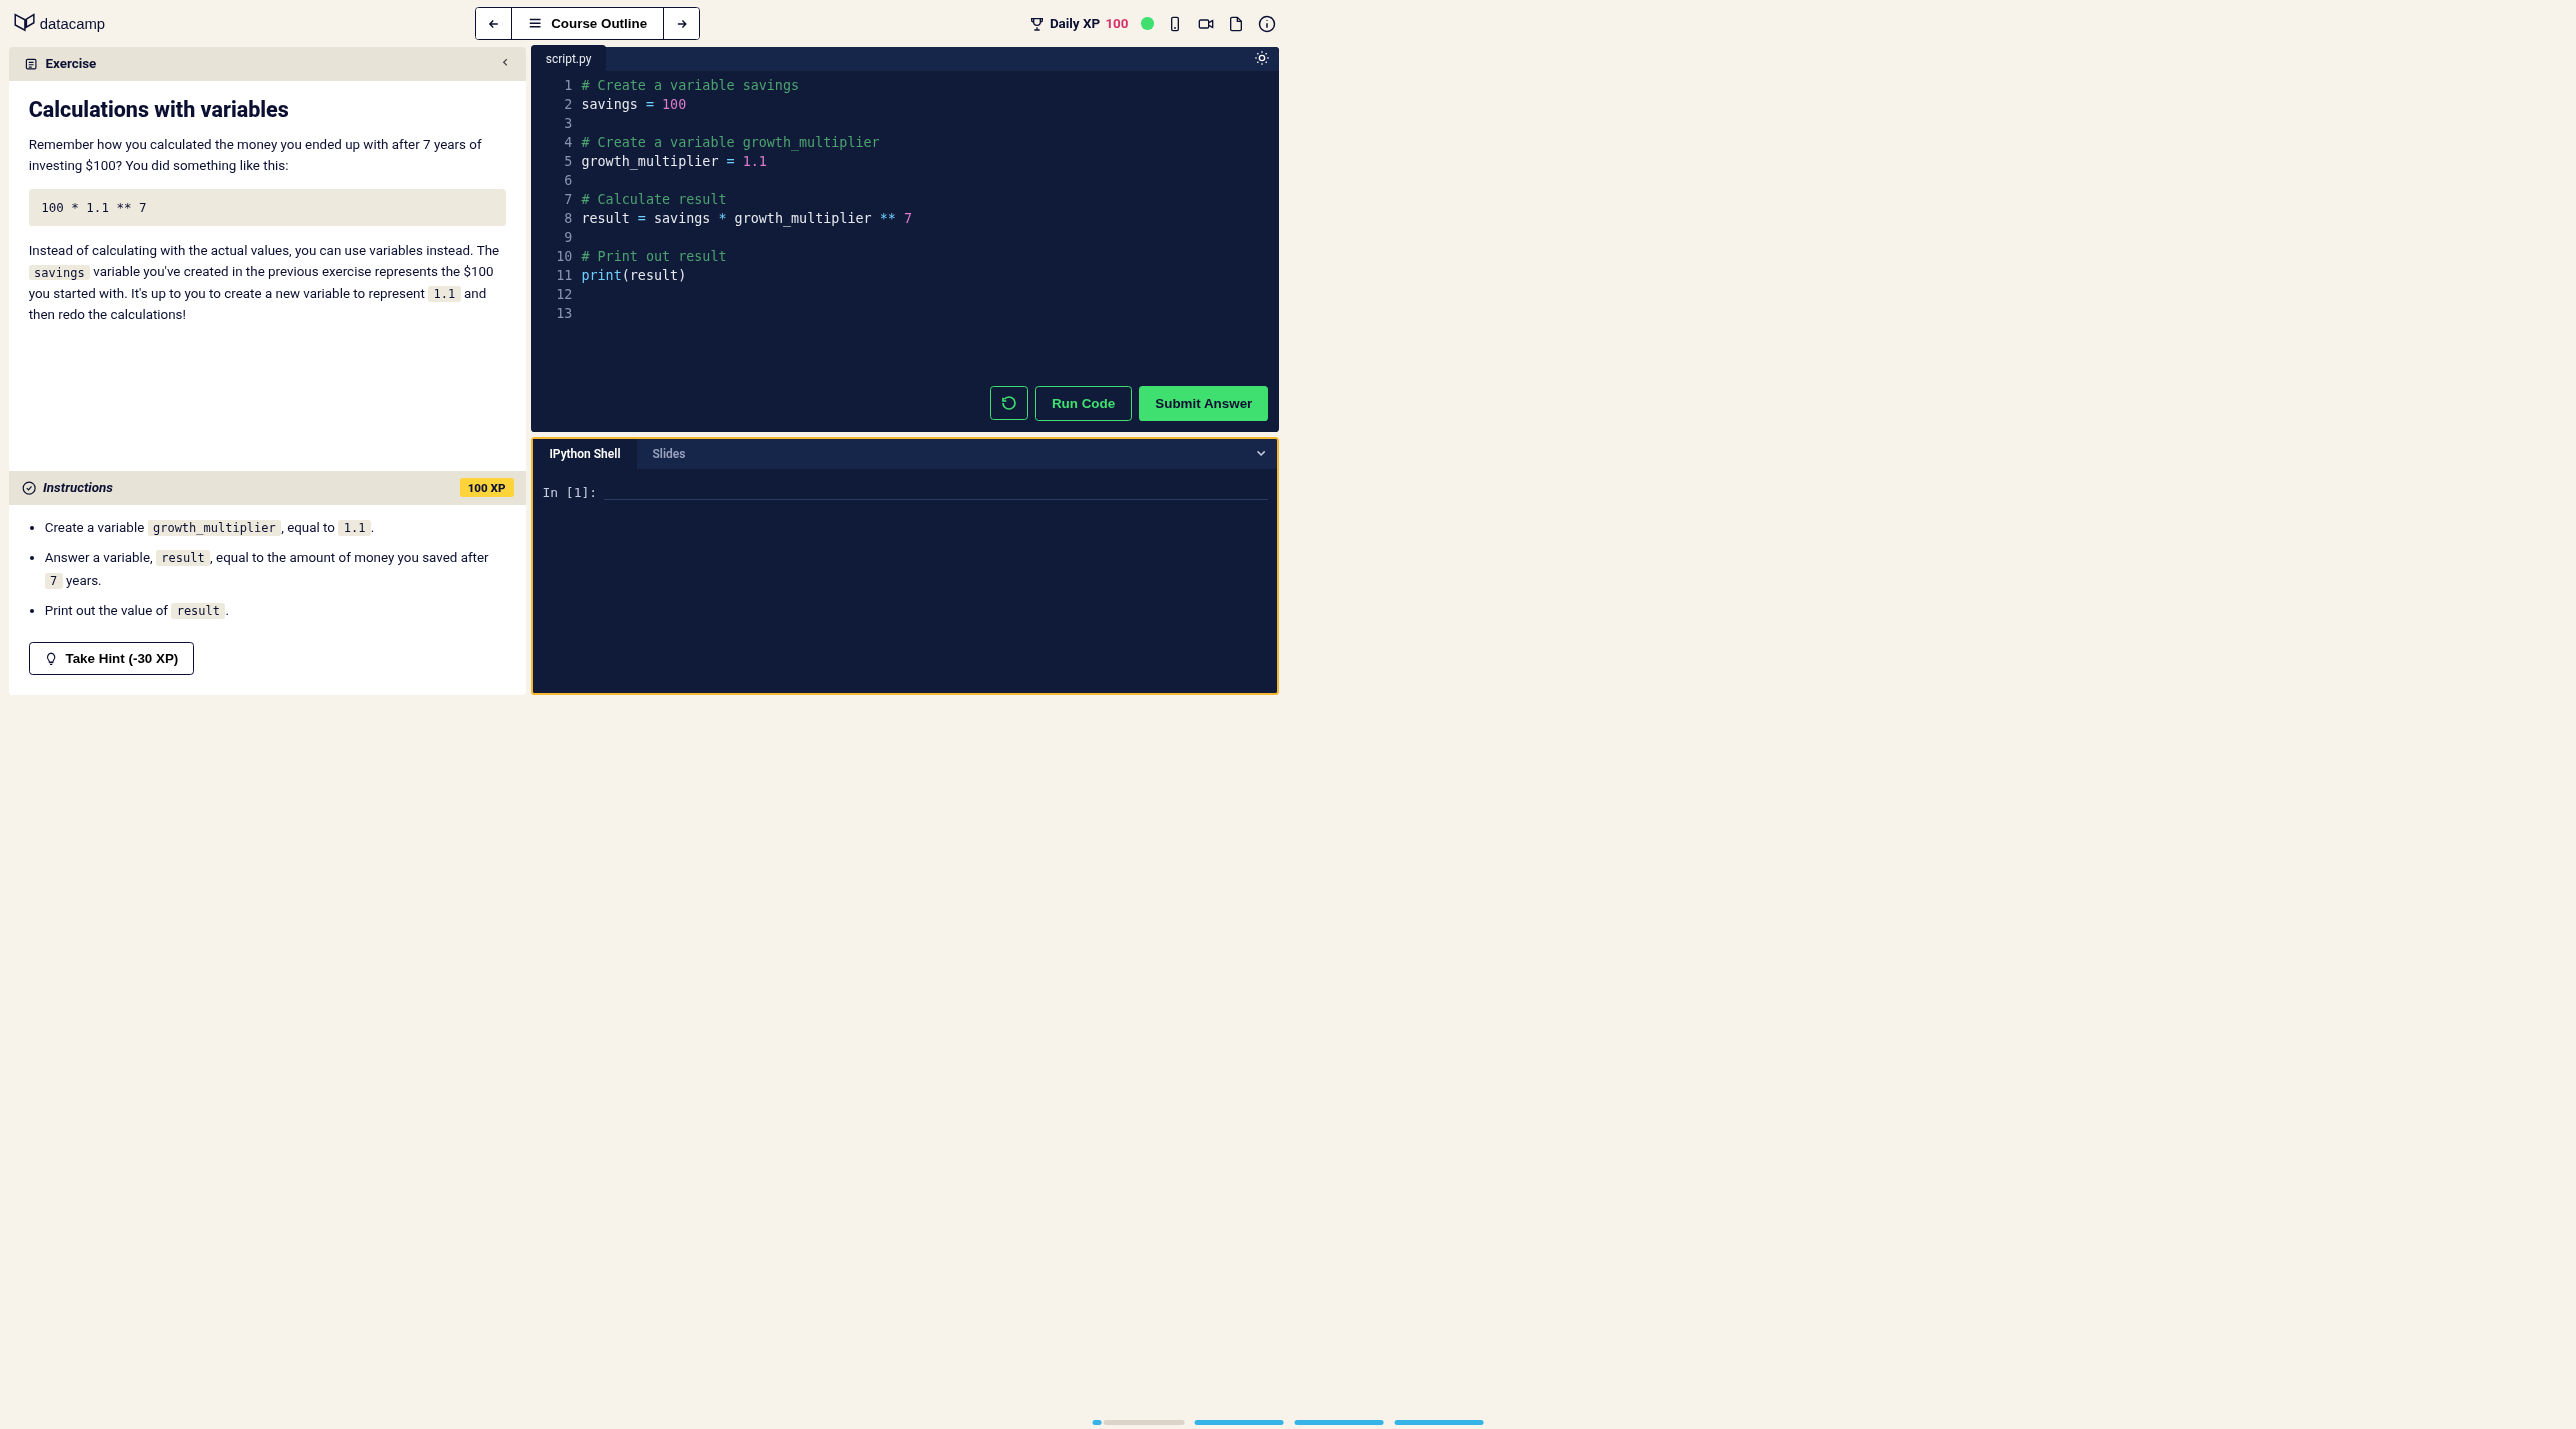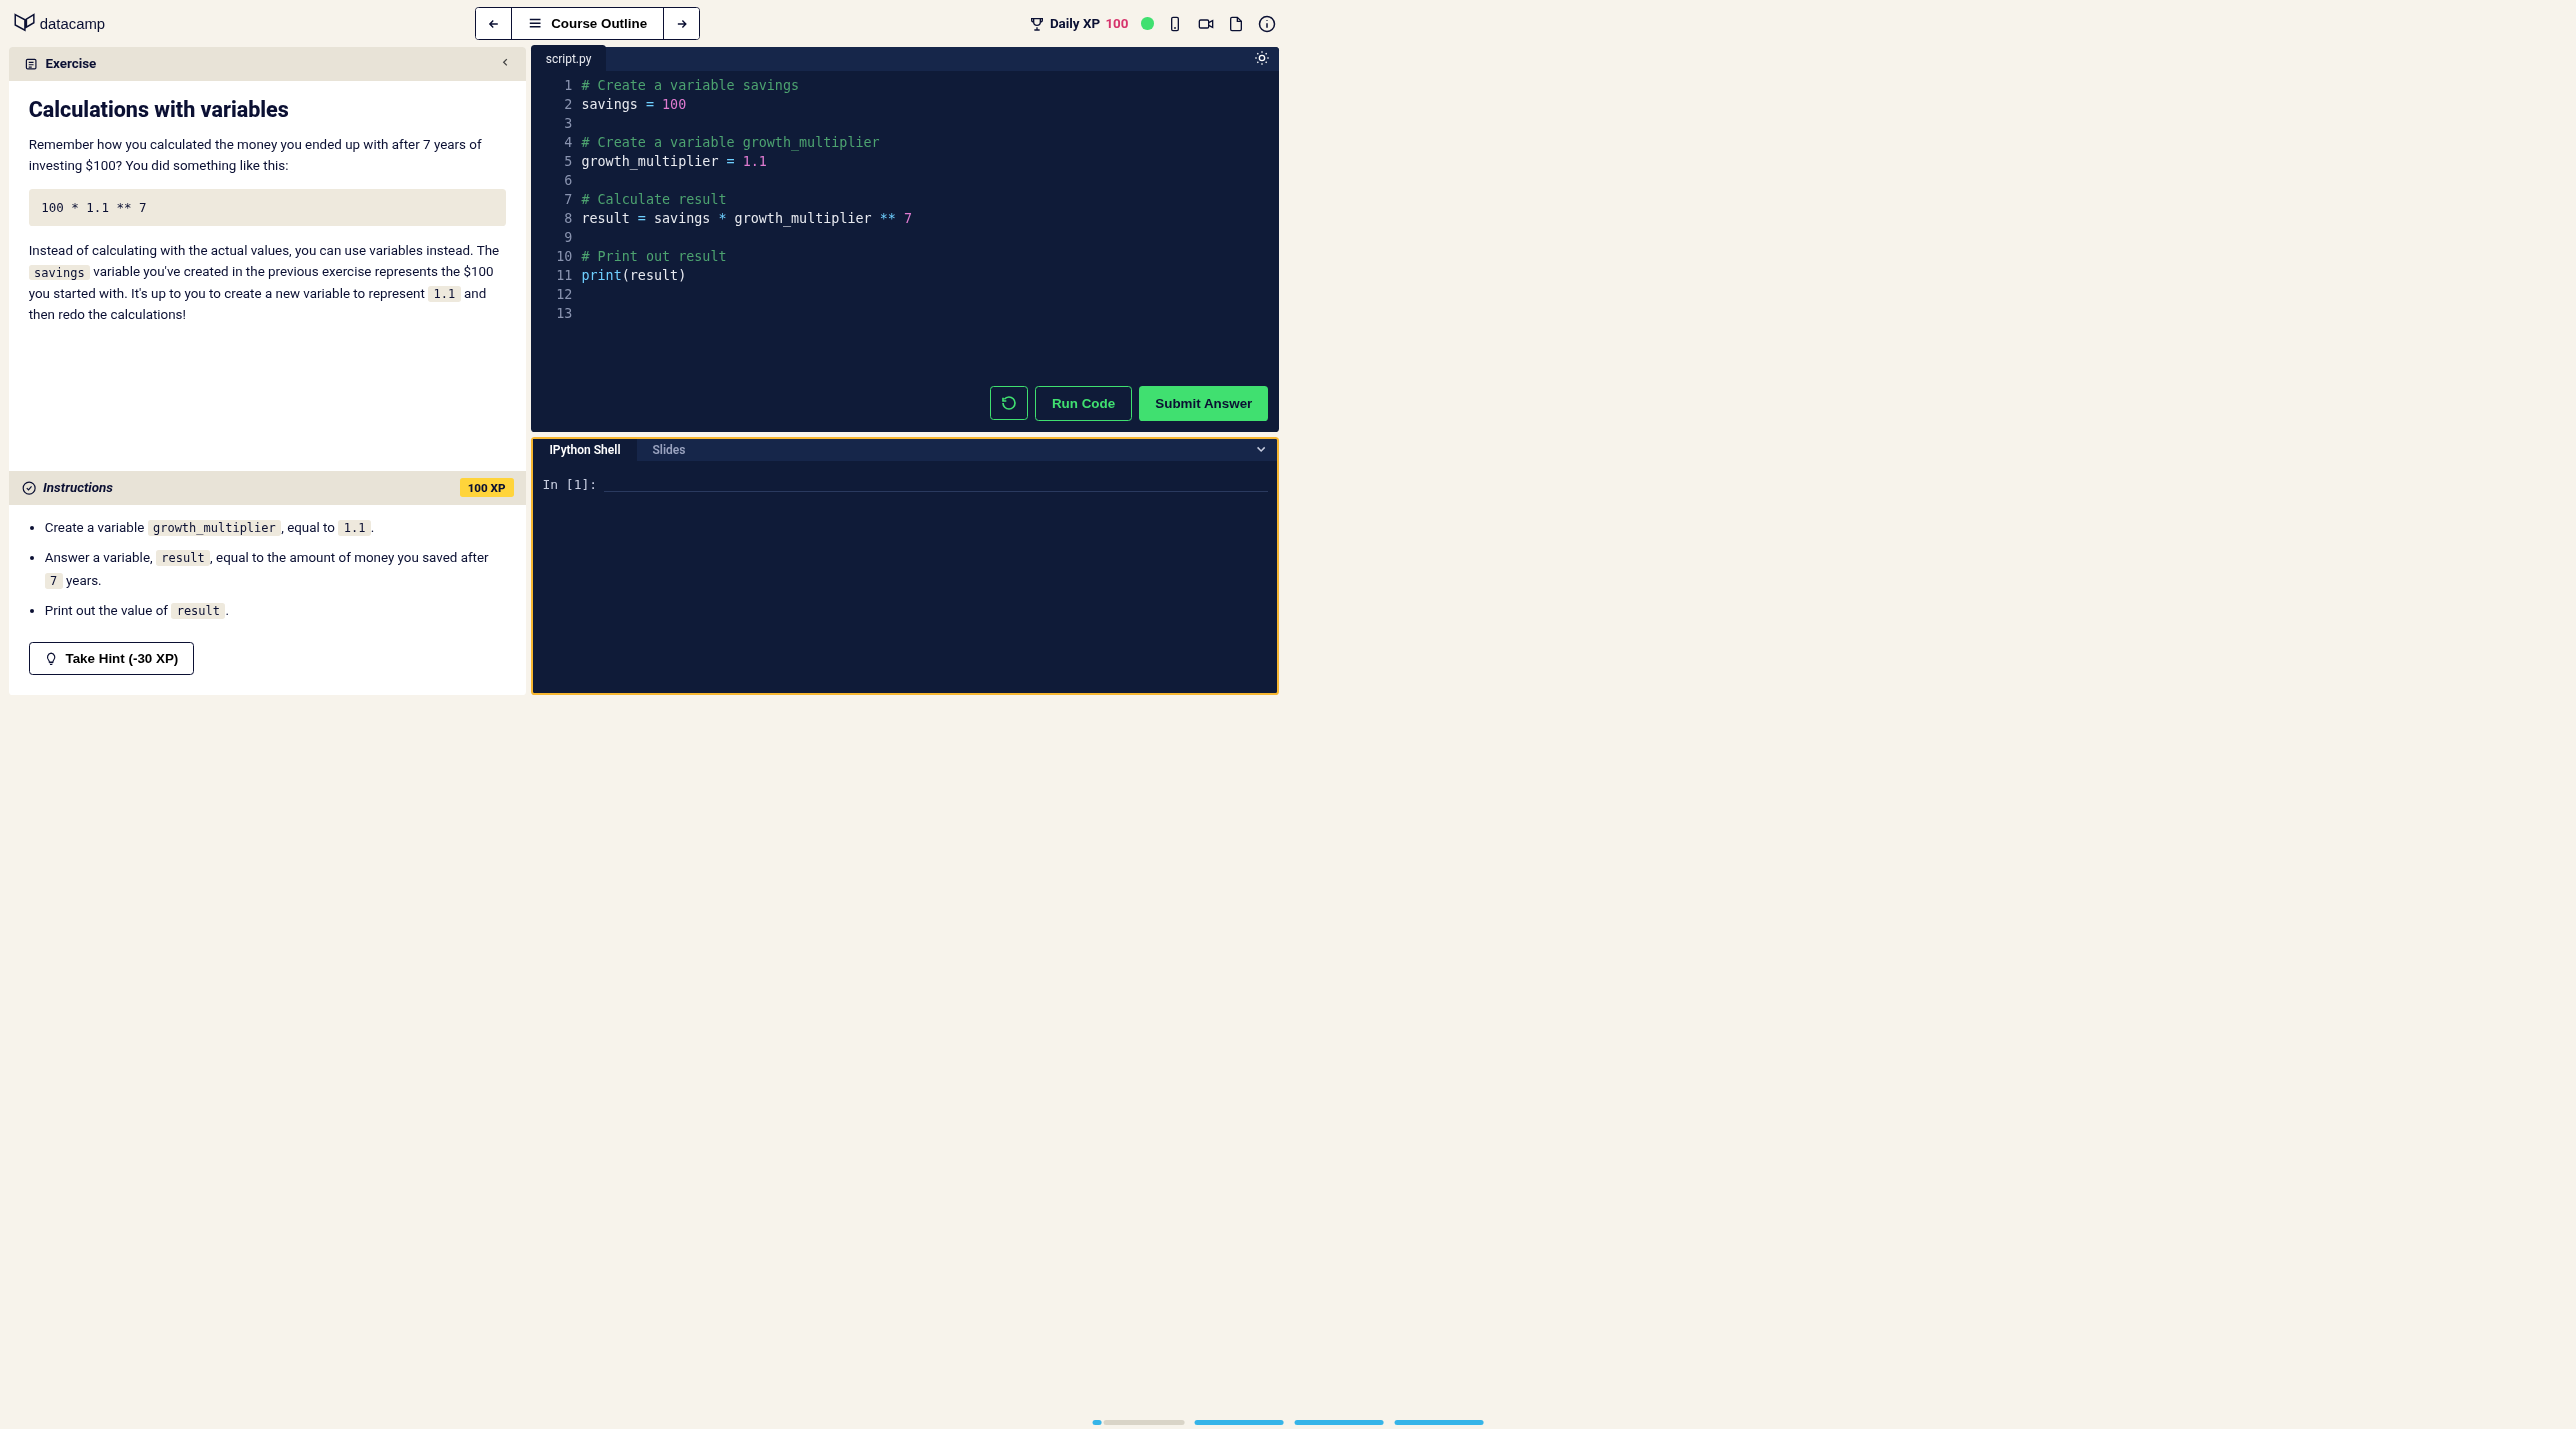--- a/index.html
+++ b/index.html
@@ -139,21 +139,21 @@
 .btn-submit { border:none; background:#40e070; color:#0b1033; }
 
 .shell-pane {
   flex:1;
   background: #0f1b38;
   border-radius:3.6px;
   border: 2.2px solid #f7b731;
   display:flex; flex-direction:column;
 }
 .shell-tabs {
-  height: 22px; background:#16264a; display:flex; align-items:center; justify-content:space-between;
+  height: 30px; background:#16264a; display:flex; align-items:center; justify-content:space-between;
   border-radius:1.8px 1.8px 0 0; padding-right:9px;
 }
 .shell-tabs-left { display:flex; height:100%;}
 .shell-tab { padding:7.2px 16px; font-size:12px; font-weight:600; color:#9aa3bf; display:flex; align-items:center; cursor:pointer;}
 .shell-tab.active { background:#0f1b38; color:#fff; }
 .shell-body { flex:1; padding:15px 9px; font-family:"SFMono-Regular", Consolas, monospace; font-size:13px; color:#e8eaf0;}
 .shell-prompt { display:flex; align-items:center; gap:7.2px; }
 .shell-prompt .prompt-label { color:#c7cde0; }
 .shell-input-line { flex:1; height:16px; border-bottom:0.9px solid #2a3a5f; }
 

